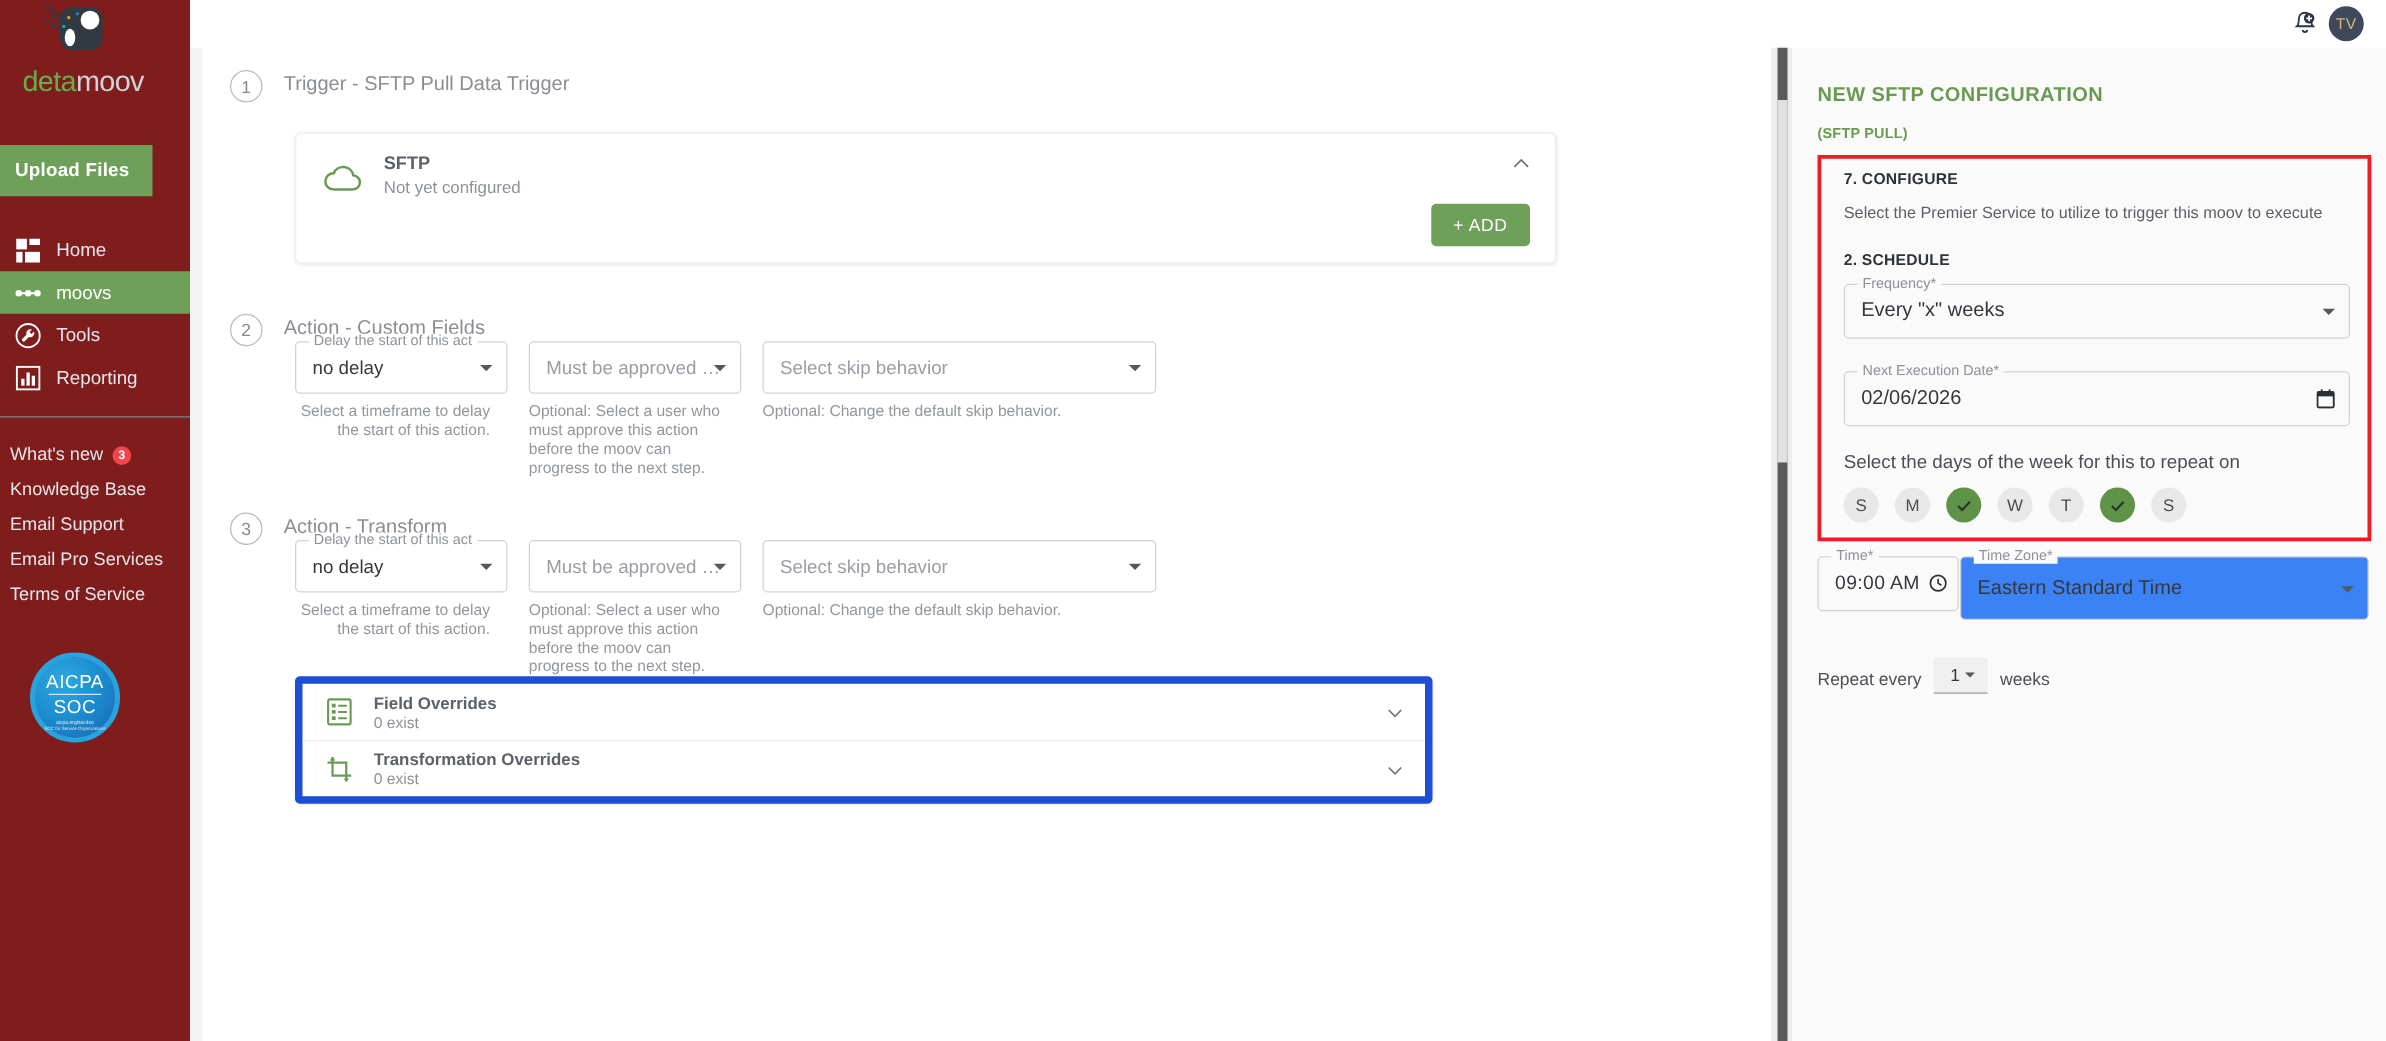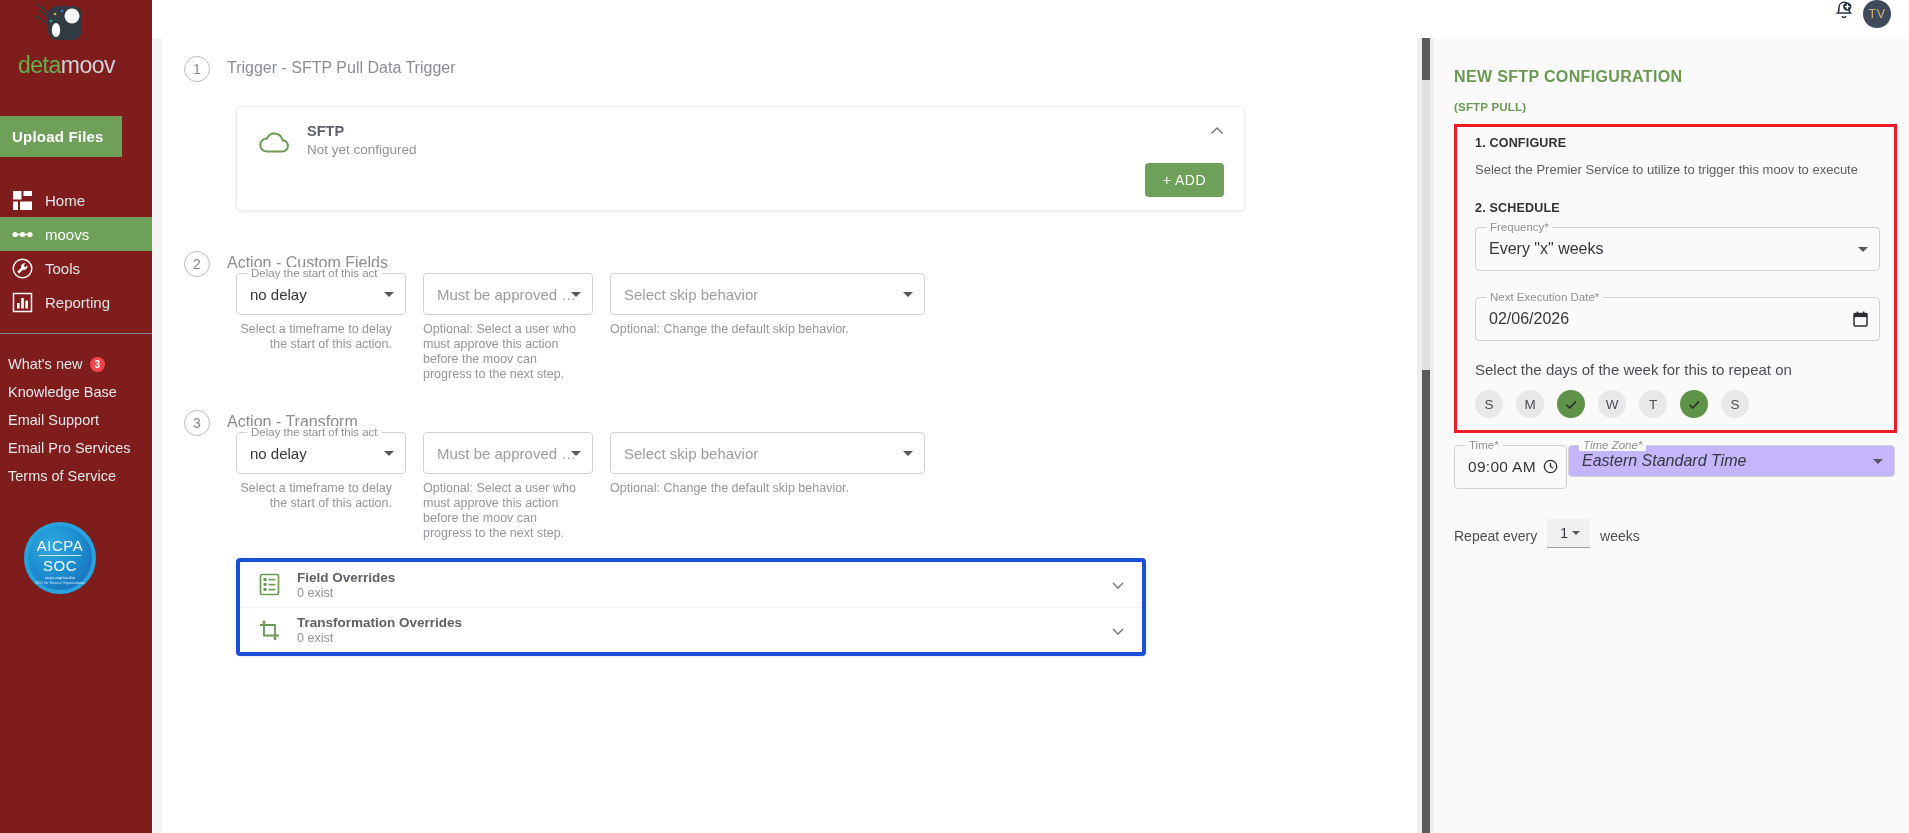--- a/index.html
+++ b/index.html
@@ -75,21 +75,21 @@
   .soc-hr { height:1px; background:#cfe8f7; width:42px; margin:1px auto; }
   .soc-badge .l2 { font-size: 15px; letter-spacing: .5px; }
   .soc-badge .l3 { font-size: 4px; margin-top: 1px; opacity: .92;}
   .soc-badge .l4 { font-size: 3.6px; margin-top: 1px; opacity: .8;}
 
   
   .header {
     position: absolute; left: 152px; top: 0;
     width: 1757px; height: 38px;
     background: #ffffff;
-    display: flex; align-items: flex-start; justify-content: flex-end;
+    display: flex; align-items: center; justify-content: flex-end;
     padding-right: 18px; gap: 8px;
     z-index: 6;
   }
   .bell { position: relative; width: 22px; height: 22px; cursor:pointer; }
   .avatar {
     width: 28px; height: 28px; border-radius: 50%;
     background: #3e4a5b; color: #d7b377;
     font-size: 12.5px; display:flex; align-items:center; justify-content:center;
     cursor: pointer; letter-spacing: .5px;
   }
@@ -165,23 +165,23 @@
     position: absolute; left: 10px; top: -7px;
     background: #fff; padding: 0 4px;
     font-size: 11.5px; color: #8e9298; white-space: nowrap;
   }
   .helper {
     font-size: 12.5px; color: #93979d; line-height: 15px;
     margin-top: 7px; padding-right: 14px;
   }
 
   .ovr-card {
-    margin-left: 52px; margin-top: 17px;
+    margin-left: 52px; margin-top: 0;
     width: 910px;
-    border: 4px solid #1d4ed8; border-radius: 4px;
+    border: 6px solid #1d4ed8; border-radius: 4px;
     box-shadow: 0 1px 3px rgba(0,0,0,.08);
     background: #fff;
   }
   .ovr-row {
     display:flex; align-items:center; height: 45px;
     padding-left: 18px; position: relative; cursor: pointer;
   }
   .ovr-row + .ovr-row { border-top: 1px solid #eef0f2; }
   .ovr-ico { width: 23px; height: 23px; flex:0 0 23px; }
   .ovr-txt { margin-left: 16px; }
@@ -233,21 +233,21 @@
     font-size: 13.5px; cursor: pointer;
   }
   .dow.on { background: #5f9347; }
   .dow.on svg { display: block; }
 
   .tt-row { display: flex; margin: 12px 14px 0 20px; }
   .tf { position: relative; width: 113px; }
   .tf .sel { height: 44px; background: #fafafa; padding-right: 30px;}
   .tf .flabel { background: #fafafa; }
   .tz { position: relative; flex: 1; margin-left: 1px;}
-  .tz .sel { height: 32px; background:#c4b5fd;font-style:italic; }
+  .tz .sel { height: 51px; background:#3b82f6; }
   .tz .flabel { background: #fafafa; }
   .tz .sel .val { font-size: 16px; color: #34383d; }
   .tf .sel .val { font-size: 15.5px; color: #34383d; letter-spacing:.3px; }
 
   .repeat {
     display:flex; align-items:center; gap: 0px;
     margin: 32px 0 0 20px; font-size: 14px; color: #4b4f55;
   }
   .rep-sel {
     background: #f0f0f0; border-bottom: 1px solid #9ca0a6;
@@ -512,21 +512,21 @@
     <div class="rail-thumb"></div>
   </div>
 
   <div class="panel">
 
     <div class="p-title">NEW SFTP CONFIGURATION</div>
     <div class="p-sub">(SFTP PULL)</div>
 
     <div class="redbox">
 
-      <div class="sec-h">1. CONFIGURE</div>
+      <div class="sec-h">7. CONFIGURE</div>
 
       <div class="pfield">
         <div class="p-help">Select the Premier Service to utilize to trigger this moov to execute</div>
       </div>
 
       <div class="sec-h" style="margin-top:24px;">2. SCHEDULE</div>
 
       <div class="pfield">
         <div class="sel">
           <span class="flabel">Frequency*</span>

